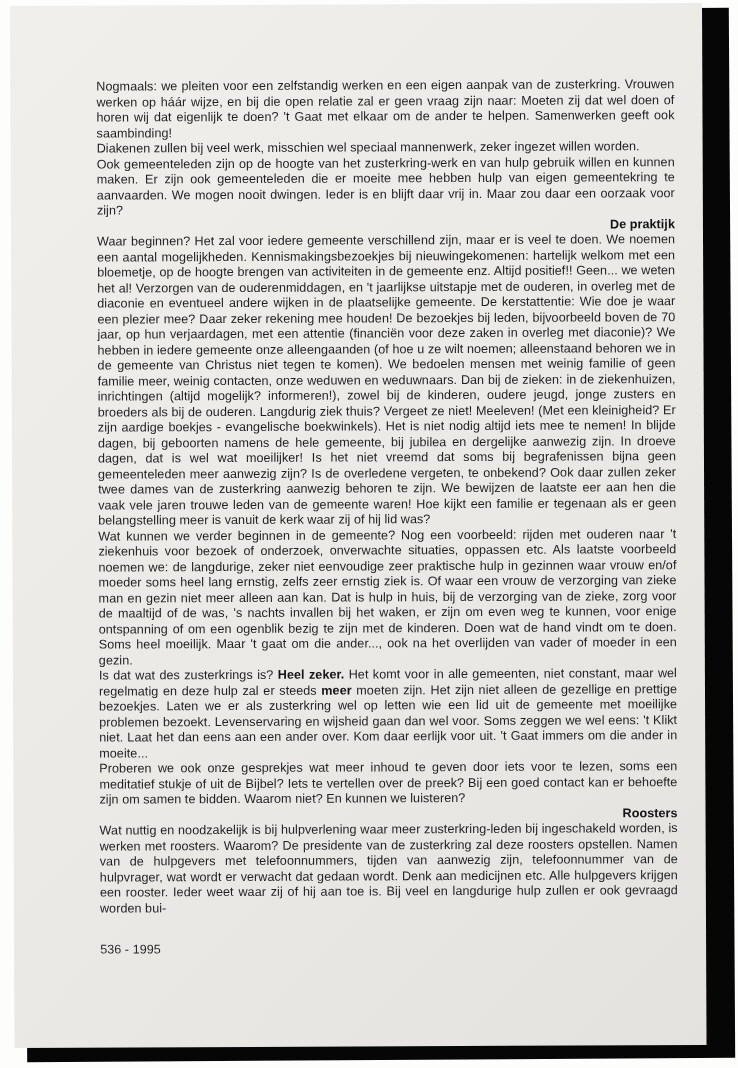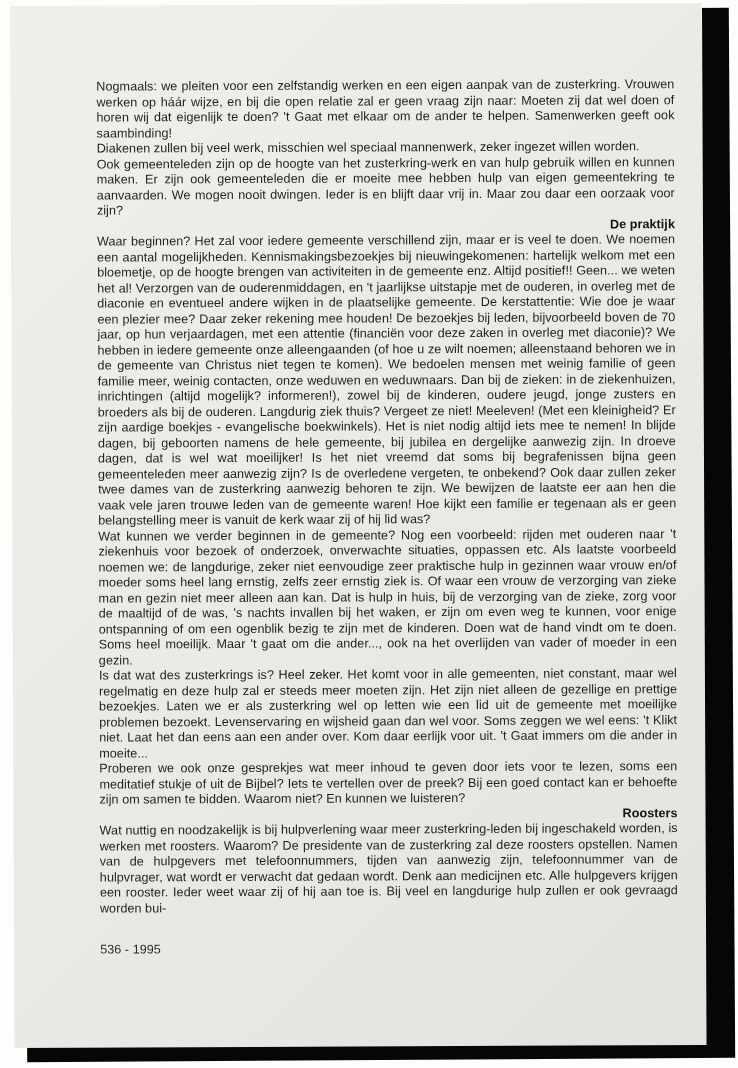--- a/index.html
+++ b/index.html
@@ -43,21 +43,21 @@
   }
   .text-area p { margin: 0; }
   .heading {
     margin: 0;
     text-align: right;
     font-weight: bold;
     font-size: 12.6px;
     line-height: 15.5px;
     color: #141414;
   }
-  .bold { font-weight: normal; color: #141414; }
+  .bold { font-weight: bold; color: #141414; }
   .footer {
     margin-top: 26px;
     text-align: left;
     color: #2a2a2a;
   }
 </style>
 </head>
 <body>
 
 <div class="canvas">

